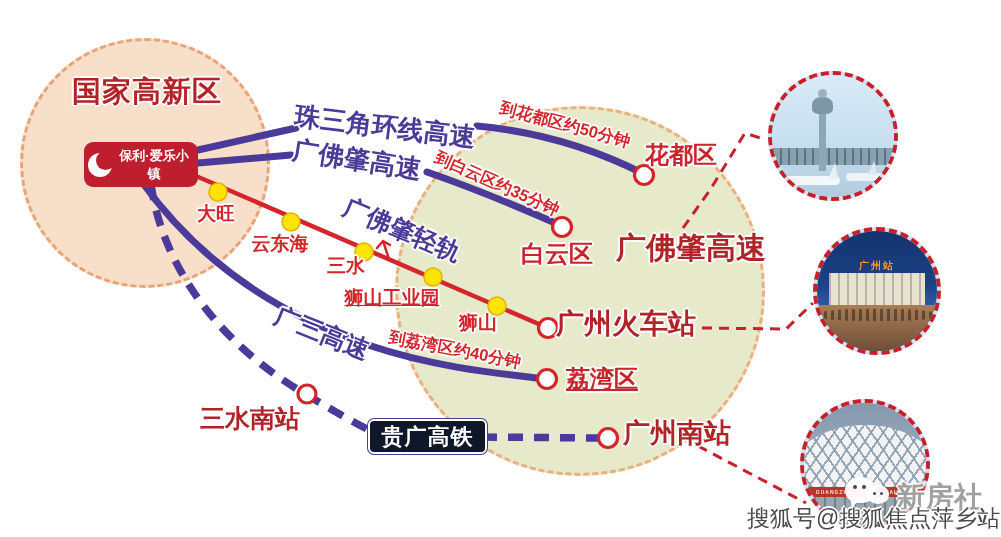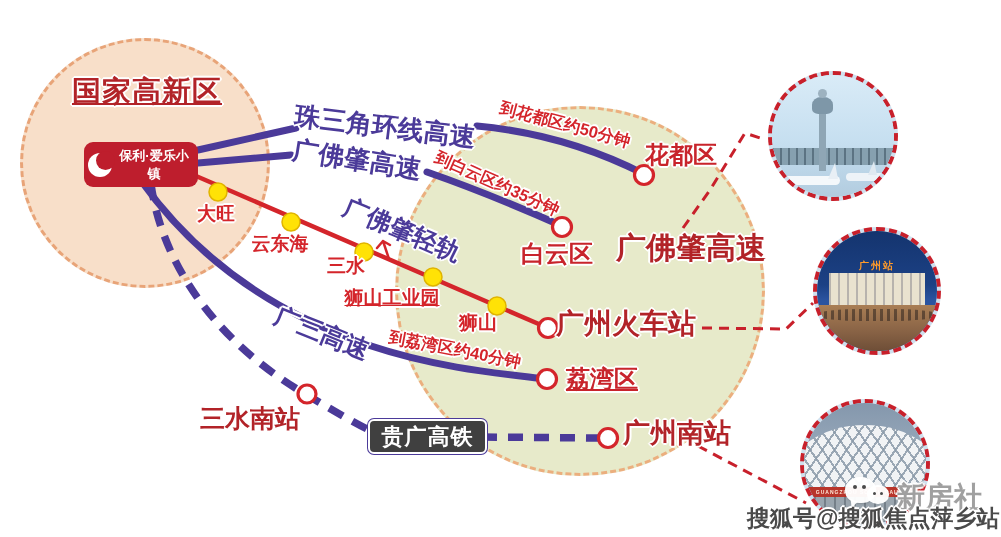--- a/index.html
+++ b/index.html
@@ -14,21 +14,21 @@
   .purple{color:#4B3A99;}
   .red-s{color:#D4252B;}
   .red-m{color:#C8242B;}
   .red-d{color:#B22328;}
   #logo-box{position:absolute;left:84px;top:142px;width:114px;height:45px;background:#BE1E2D;border-radius:9px;
             z-index:4;display:flex;align-items:center;padding:0 4px;box-sizing:border-box;}
   #logo-moon{position:relative;width:26px;height:26px;flex:0 0 26px;}
   #logo-moon .m1{position:absolute;left:0;top:1px;width:24px;height:24px;background:#fff;border-radius:50%;}
   #logo-moon .m2{position:absolute;left:8px;top:-1px;width:19px;height:19px;background:#BE1E2D;border-radius:50%;}
   #logo-box .logo-text{color:#fff;font-size:13px;font-weight:bold;letter-spacing:0;flex:1;text-align:center;}
-  #hsr-badge{position:absolute;left:368px;top:419px;width:115px;height:31px;background:#404040;border:2px solid #fff;
+  #hsr-badge{position:absolute;left:368px;top:419px;width:115px;height:31px;background:#0f172a;border:2px solid #fff;
              border-radius:6px;z-index:4;display:flex;align-items:center;justify-content:center;box-sizing:content-box;
              box-shadow:0 0 0 1px #4B3A99;}
   #hsr-badge span{color:#fff;font-size:22px;font-weight:bold;letter-spacing:1px;}
   .photo{position:absolute;border-radius:50%;border:4px dashed #C8202B;overflow:hidden;z-index:5;box-sizing:border-box;background:#cfe0ee;}
   #photo-airport{left:768px;top:71px;width:130px;height:130px;}
   #photo-gzstation{left:813px;top:227px;width:128px;height:128px;}
   #photo-south{left:800px;top:399px;width:130px;height:130px;}
   .ph-inner{position:absolute;inset:0;}
   
   #photo-airport .sky{position:absolute;inset:0;background:linear-gradient(180deg,#D9EBF7 0%,#C6DFF0 55%,#B2CCDF 100%);}
@@ -67,21 +67,21 @@
       border-radius:48% 48% 46% 46%;box-shadow:0 1px 2px rgba(0,0,0,.15);}
   #wechat-icon .b1:after{content:"";position:absolute;left:4px;bottom:-5px;width:0;height:0;
       border-left:4px solid transparent;border-right:4px solid transparent;border-top:8px solid rgba(255,255,255,.96);transform:rotate(18deg);}
   #wechat-icon .b2{position:absolute;left:22px;top:10px;width:22px;height:19px;background:rgba(255,255,255,.96);border-radius:48%;}
   #wechat-icon .e{position:absolute;width:4px;height:4px;background:#4A4A4A;border-radius:50%;}
   #wechat-icon .e1{left:8px;top:10px;} #wechat-icon .e2{left:17px;top:10px;}
   #wechat-icon .e3{left:28px;top:17px;width:3px;height:3px;} #wechat-icon .e4{left:35px;top:17px;width:3px;height:3px;}
   #brand-mark{position:absolute;left:896px;top:478px;z-index:8;color:rgba(150,150,150,.9);font-size:29px;font-weight:bold;
       transform:none;white-space:nowrap;
       text-shadow:-2px 0 0 rgba(255,255,255,.9),2px 0 0 rgba(255,255,255,.9),0 -2px 0 rgba(255,255,255,.9),0 2px 0 rgba(255,255,255,.9);}
-  #account-mark{position:absolute;left:747px;top:503px;z-index:8;color:#4A4A4A;font-size:23px;font-weight:bold;white-space:nowrap;
+  #account-mark{position:absolute;left:747px;top:503px;z-index:8;color:#4A4A4A;font-size:23px;font-weight:normal;white-space:nowrap;
       text-shadow:-2px 0 0 #fff,2px 0 0 #fff,0 -2px 0 #fff,0 2px 0 #fff,-1px -1px 0 #fff,1px 1px 0 #fff;}
 </style>
 </head>
 <body>
 
 <div id="stage">
 
   <div id="hi-tech-circle" class="circle-zone"></div>
   <div id="guangzhou-circle" class="circle-zone"></div>
 
@@ -111,21 +111,21 @@
     <circle cx="497" cy="306" r="9" fill="#FFE206" stroke="#E0B400" stroke-width="1.5"></circle>
 
     <circle cx="644" cy="175" r="9.5" fill="#fff" stroke="#D4252B" stroke-width="3.2"></circle>
     <circle cx="562" cy="227" r="9.5" fill="#fff" stroke="#D4252B" stroke-width="3.2"></circle>
     <circle cx="548" cy="328" r="9.5" fill="#fff" stroke="#D4252B" stroke-width="3.2"></circle>
     <circle cx="547" cy="379" r="9.5" fill="#fff" stroke="#D4252B" stroke-width="3.2"></circle>
     <circle cx="608" cy="438" r="9.5" fill="#fff" stroke="#D4252B" stroke-width="3.2"></circle>
     <circle cx="307" cy="394" r="9" fill="#fff" stroke="#D4252B" stroke-width="3.2"></circle>
   </svg>
 
-  <div class="lbl red-d" style="left:147px;top:92px;font-size:29px;letter-spacing:1px;text-decoration:underline;">国家高新区</div>
+  <div class="lbl red-d" style="left:147px;top:92px;font-size:29px;letter-spacing:1px;">国家高新区</div>
   <div id="logo-box">
     <div id="logo-moon">
         <div class="m1"></div>
         <div class="m2"></div>
       </div>
     <div class="logo-text">保利·爱乐小镇</div>
   </div>
 
   <div class="lbl purple" style="left:385px;top:127px;font-size:26px;transform:translate(-50%,-50%) rotate(7deg);">珠三角环线高速</div>
   <div class="lbl purple" style="left:357px;top:160px;font-size:26px;transform:translate(-50%,-50%) rotate(9deg);">广佛肇高速</div>

